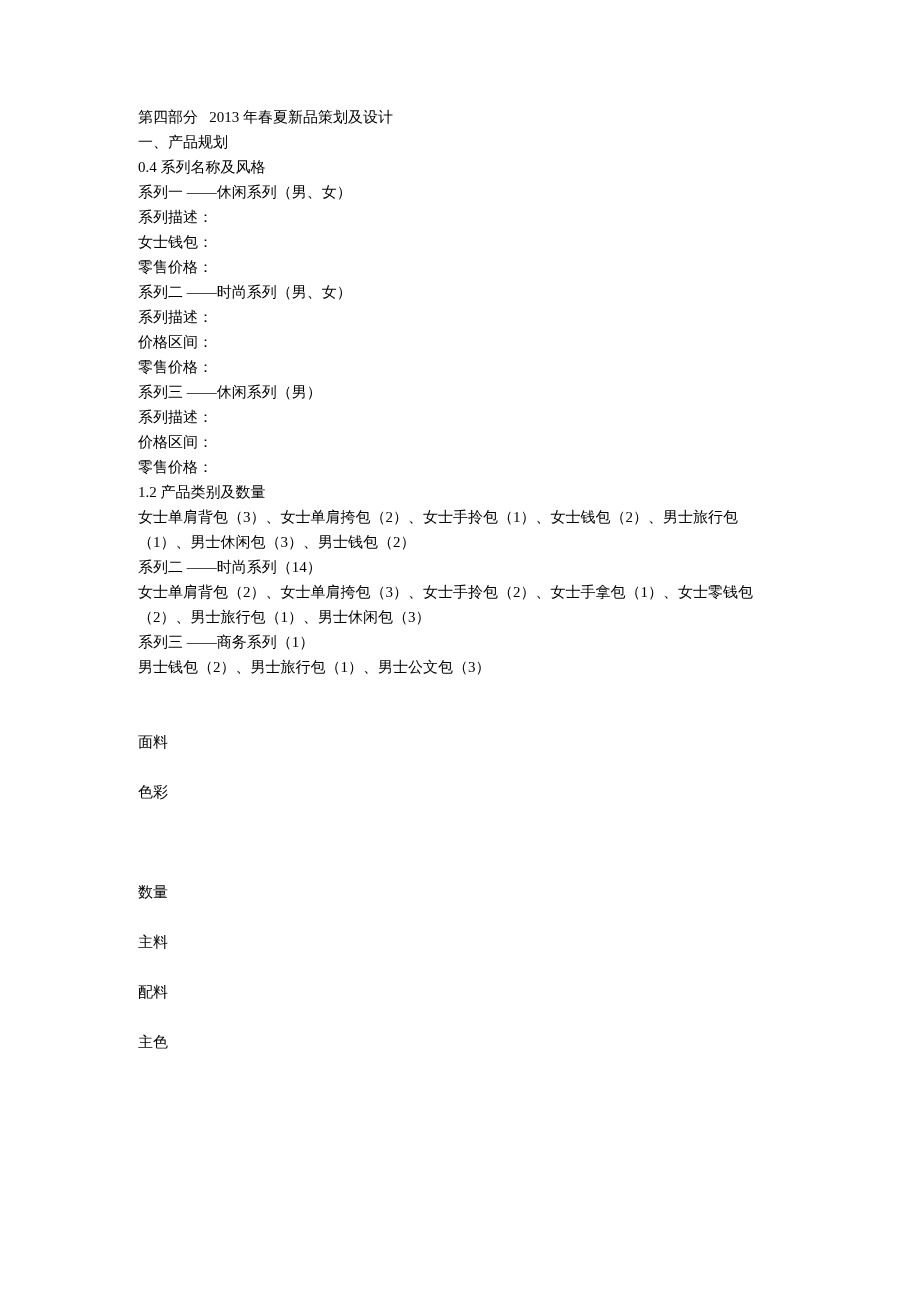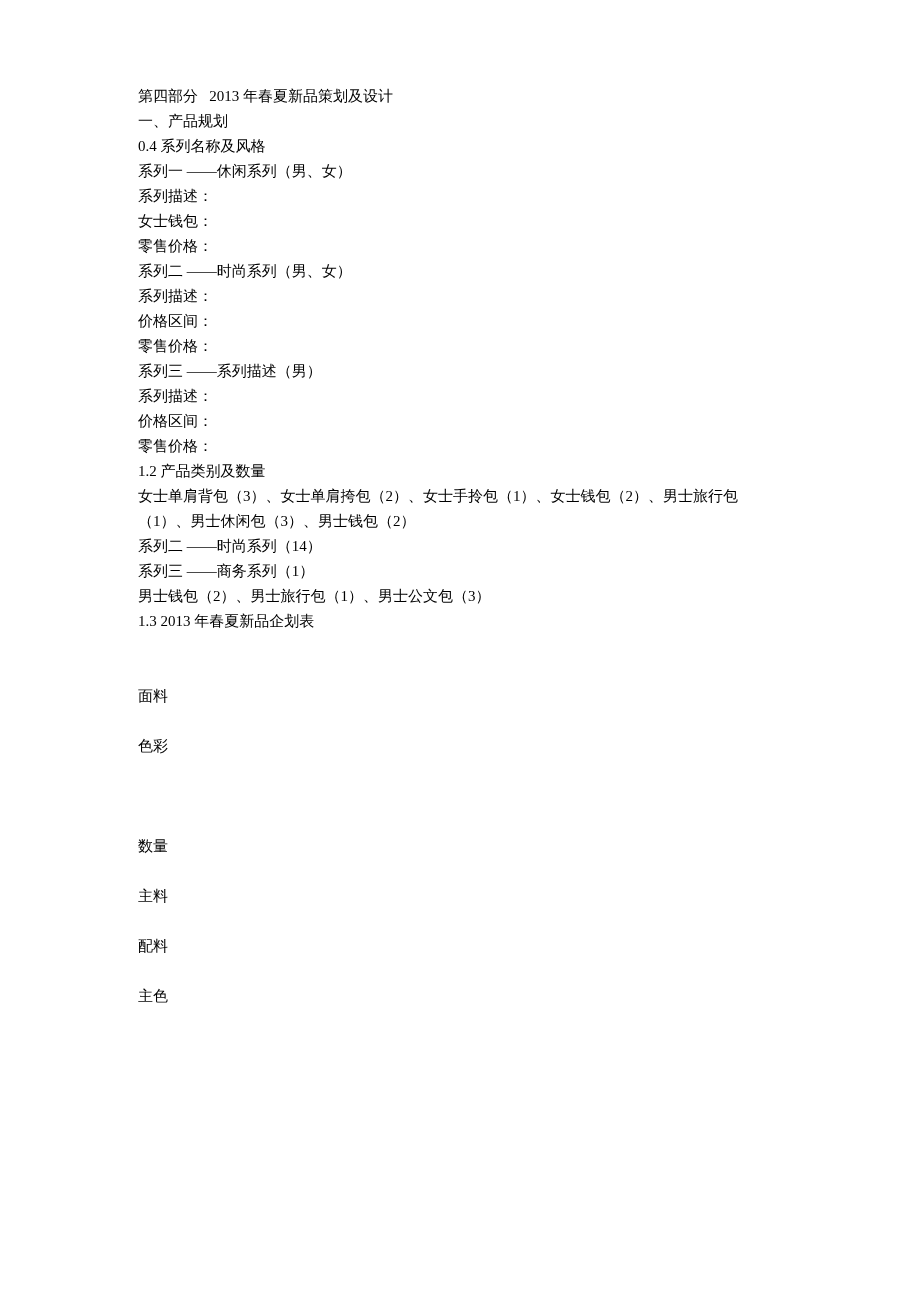--- a/index.html
+++ b/index.html
@@ -3,21 +3,21 @@
   <meta charset="utf-8">
   <style>
     body {
       margin: 0;
       padding: 0;
       background: #ffffff;
       font-family: "SimSun", "宋体", serif;
       width: 920px;
     }
     .page {
-      padding: 84px 138px 100px 138px;
+      padding: 105px 138px 100px 138px;
       box-sizing: border-box;
       width: 920px;
     }
     .line {
       font-size: 15px;
       line-height: 25px;
       color: #000000;
       white-space: pre-wrap;
       word-break: break-all;
     }
@@ -33,30 +33,30 @@
   <div class="line">一、产品规划</div>
   <div class="line">0.4 系列名称及风格</div>
   <div class="line">系列一 ——休闲系列（男、女）</div>
   <div class="line">系列描述：</div>
   <div class="line">女士钱包：</div>
   <div class="line">零售价格：</div>
   <div class="line">系列二 ——时尚系列（男、女）</div>
   <div class="line">系列描述：</div>
   <div class="line">价格区间：</div>
   <div class="line">零售价格：</div>
-  <div class="line">系列三 ——系列描述（男）</div>
+  <div class="line">系列三 ——休闲系列（男）</div>
   <div class="line">系列描述：</div>
   <div class="line">价格区间：</div>
   <div class="line">零售价格：</div>
   <div class="line">1.2 产品类别及数量</div>
   <div class="line">女士单肩背包（3）、女士单肩挎包（2）、女士手拎包（1）、女士钱包（2）、男士旅行包（1）、男士休闲包（3）、男士钱包（2）</div>
   <div class="line">系列二 ——时尚系列（14）</div>
+  <div class="line">女士单肩背包（2）、女士单肩挎包（3）、女士手拎包（2）、女士手拿包（1）、女士零钱包（2）、男士旅行包（1）、男士休闲包（3）</div>
   <div class="line">系列三 ——商务系列（1）</div>
   <div class="line">男士钱包（2）、男士旅行包（1）、男士公文包（3）</div>
-  <div class="line">1.3 2013 年春夏新品企划表</div>
   <div class="spacer"></div>
   <div class="spacer"></div>
   <div class="line">面料</div>
   <div class="spacer"></div>
   <div class="line">色彩</div>
   <div class="spacer"></div>
   <div class="spacer"></div>
   <div class="spacer"></div>
   <div class="line">数量</div>
   <div class="spacer"></div>

